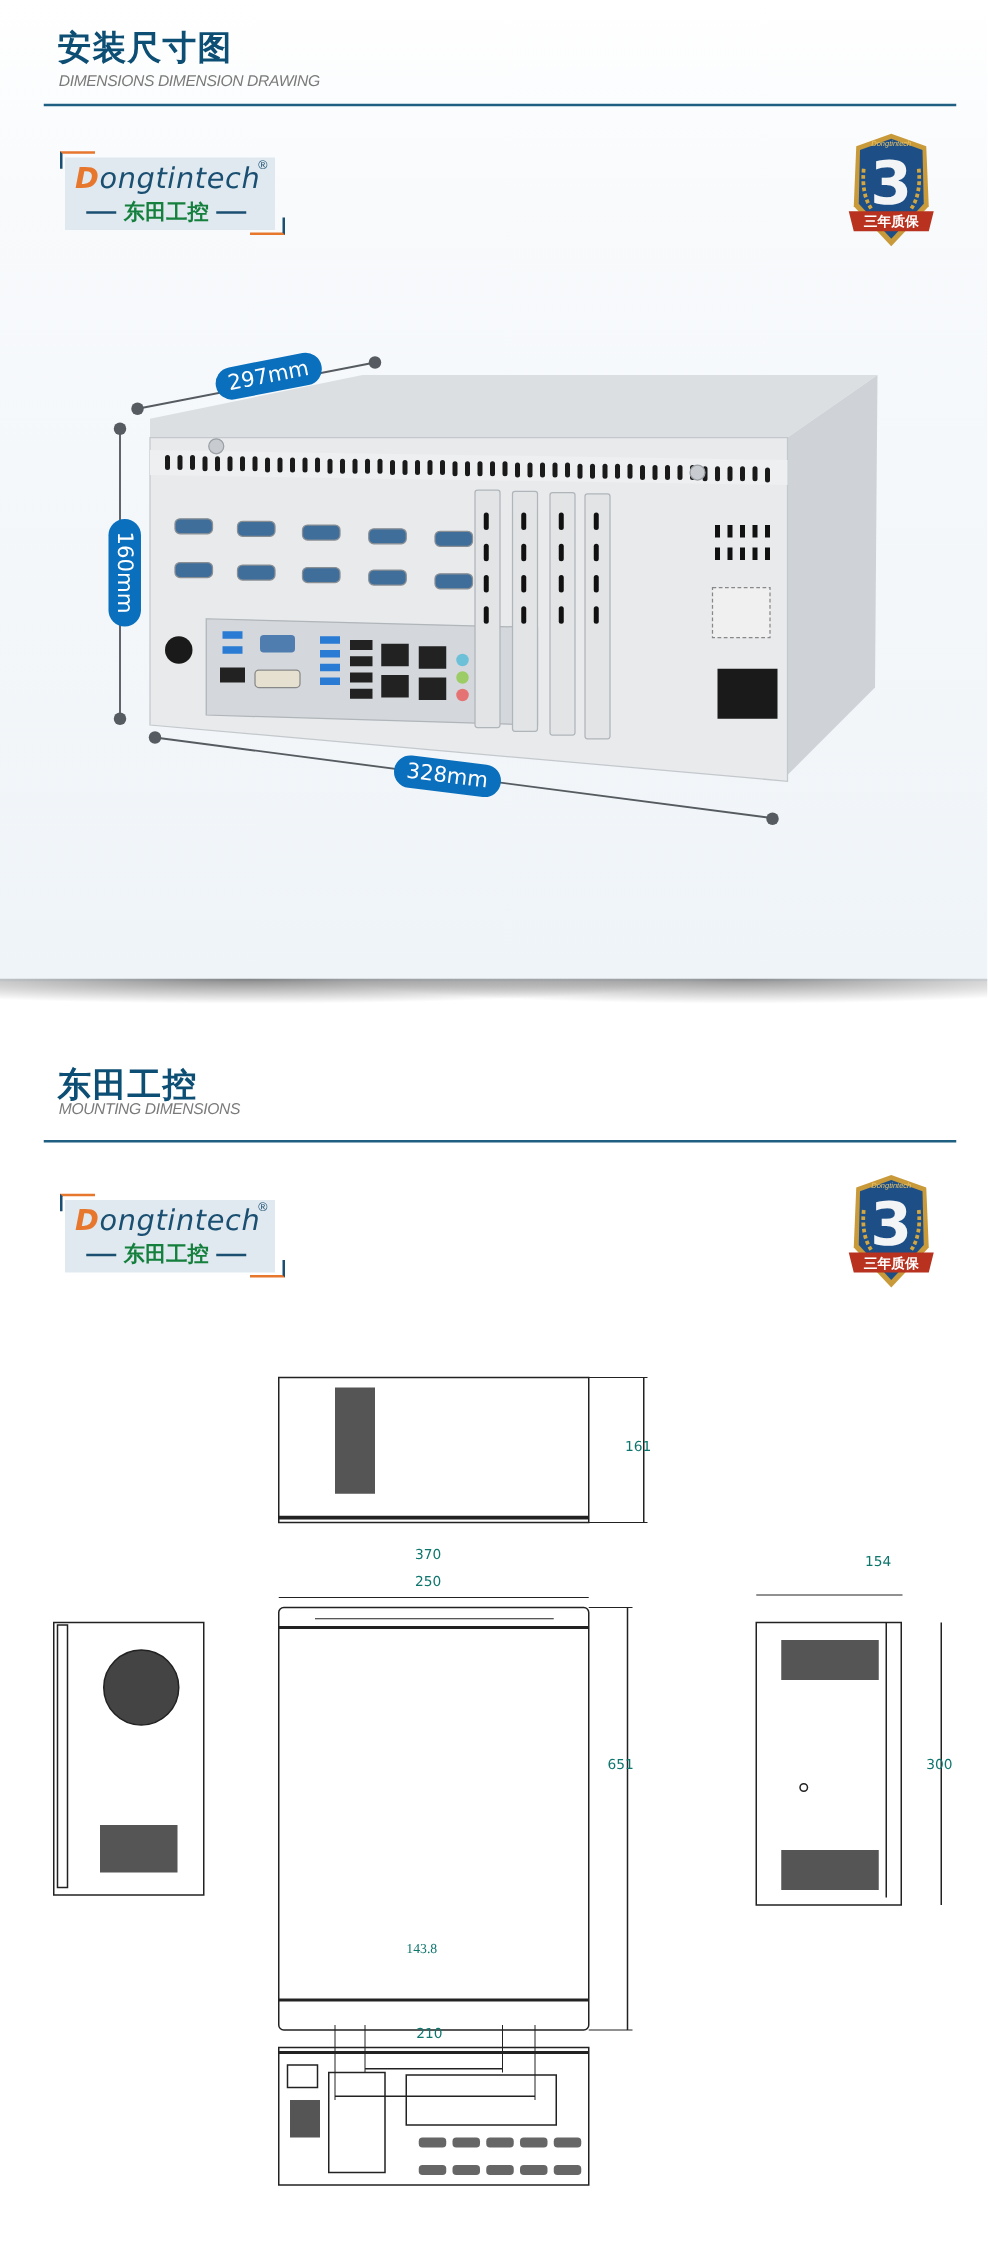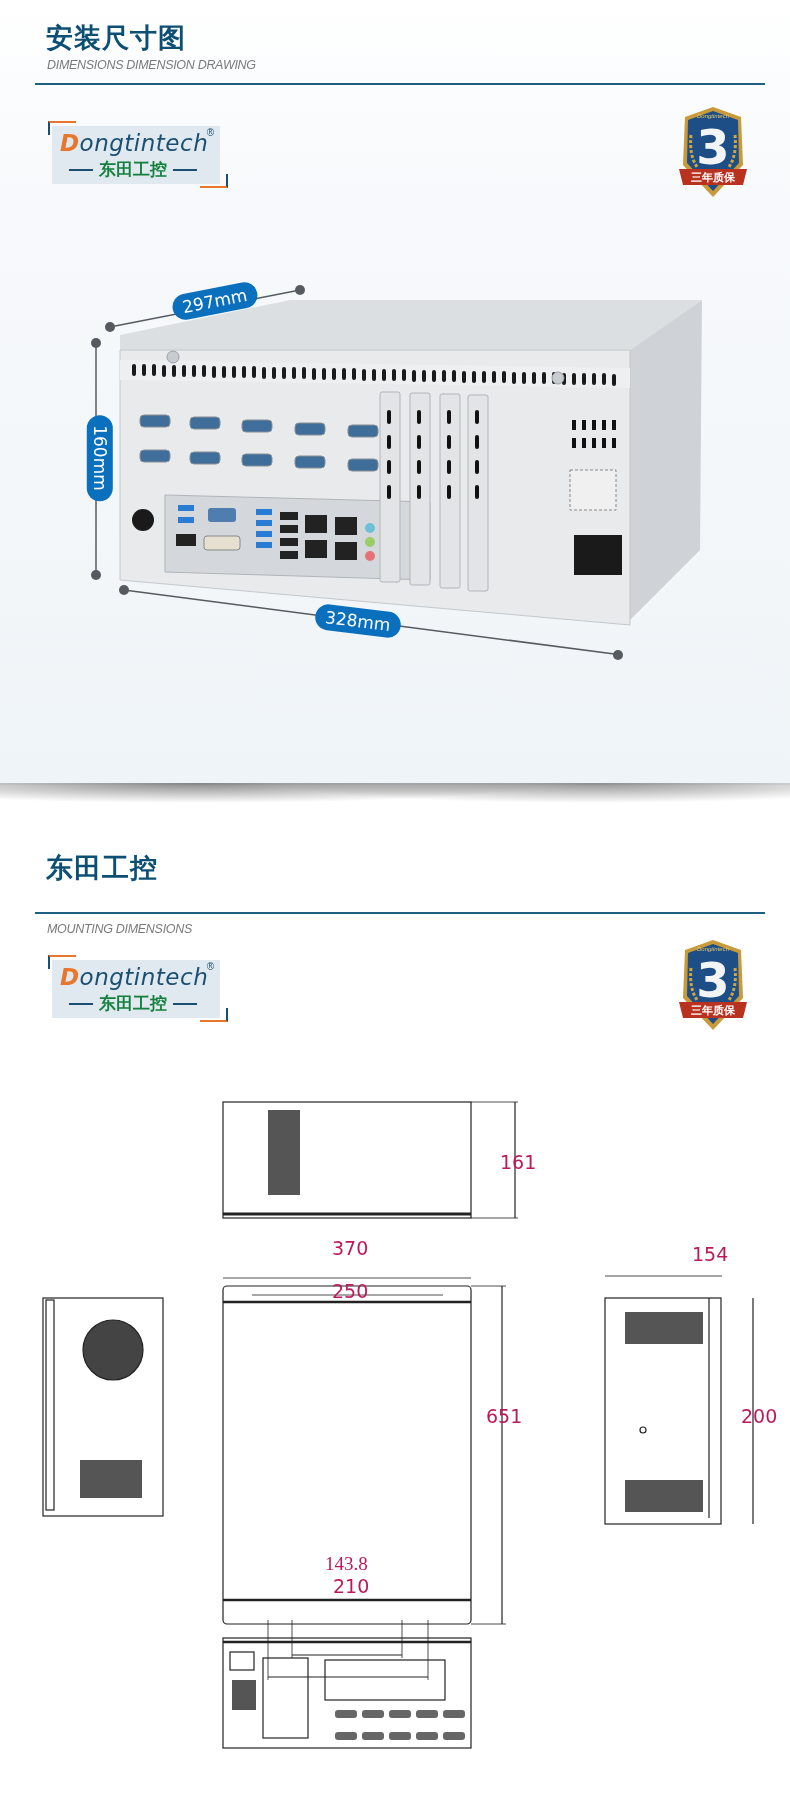--- a/index.html
+++ b/index.html
@@ -27,21 +27,21 @@
   .logo-cn { position: absolute; left: 10px; top: 40px; width: 150px; text-align: center; font-size: 17px; font-weight: bold; color: #15803d; font-family: "DejaVu Sans", sans-serif; }
   .logo-cn::before, .logo-cn::after { content: ""; display: inline-block; width: 24px; height: 2px; background: #1b4f72; vertical-align: middle; margin: 0 6px; }
 
   
   .badge { width: 80px; height: 95px; }
 
   
   .pill { background: #0a6fbd; color: #fff; border-radius: 14px; font-size: 17px; font-family: "DejaVu Sans", sans-serif; padding: 3px 10px; white-space: nowrap; }
   .dot { width: 10px; height: 10px; border-radius: 50%; background: #555b60; }
 
-  .dimtxt { font-family: "DejaVu Sans", sans-serif; font-size: 19px; color: #be185d; }
+  .dimtxt { font-family: "DejaVu Sans", sans-serif; font-size: 11px; color: #0f766e; }
 </style>
 </head>
 <body>
 
 <div class="abs sec1-bg"></div>
 <div class="abs shadow-band"></div>
 
 <div class="abs sec-title" style="left:46px; top:20px;">安装尺寸图</div>
 <div class="abs sec-sub" style="left:47px; top:58px;">DIMENSIONS DIMENSION DRAWING</div>
 <div class="abs sec-rule" style="left:35px; top:83px; width:730px;"></div>
@@ -224,21 +224,21 @@
 <div class="abs dot" style="left:91px; top:338px;"></div>
 <div class="abs dot" style="left:91px; top:570px;"></div>
 <div class="abs dot" style="left:119px; top:585px;"></div>
 <div class="abs dot" style="left:613px; top:650px;"></div>
 
 <div class="abs pill" style="left:172px; top:288px; transform:rotate(-11deg);">297mm</div>
 <div class="abs pill" style="left:57px; top:445px; transform:rotate(90deg);">160mm</div>
 <div class="abs pill" style="left:315px; top:608px; transform:rotate(7deg);">328mm</div>
 
 <div class="abs sec-title" style="left:46px; top:850px;">东田工控</div>
-<div class="abs sec-sub" style="left:47px; top:922px;">MOUNTING  DIMENSIONS</div>
+<div class="abs sec-sub" style="left:47px; top:880px;">MOUNTING  DIMENSIONS</div>
 <div class="abs sec-rule" style="left:35px; top:912px; width:730px;"></div>
 
 <div class="abs logo" style="left:48px; top:952px;">
   <div class="logo-box"></div>
   <div class="logo-corner-tl"></div>
   <div class="logo-corner-br"></div>
   <div class="logo-en"><span class="d">D</span><span>ongtintech</span></div>
   <div class="logo-reg">®</div>
   <div class="logo-cn">东田工控</div>
 </div>
@@ -312,18 +312,18 @@
     <rect x="335" y="642" width="22" height="8" rx="3"></rect>
       <rect x="362" y="642" width="22" height="8" rx="3"></rect>
       <rect x="389" y="642" width="22" height="8" rx="3"></rect>
       <rect x="416" y="642" width="22" height="8" rx="3"></rect>
       <rect x="443" y="642" width="22" height="8" rx="3"></rect>
   </g>
 </svg>
 
 <div class="abs dimtxt" style="left:500px; top:1151px;">161</div>
 <div class="abs dimtxt" style="left:332px; top:1237px;">370</div>
-<div class="abs dimtxt" style="left:332px; top:1259px;margin-top:21px;">250</div>
+<div class="abs dimtxt" style="left:332px; top:1259px;">250</div>
 <div class="abs dimtxt" style="left:486px; top:1405px;">651</div>
 <div class="abs dimtxt" style="left:325px; top:1553px;font-family:Liberation Serif, serif;">143.8</div>
-<div class="abs dimtxt" style="left:333px; top:1575px;text-align:right;">210</div>
+<div class="abs dimtxt" style="left:333px; top:1620px;text-align:right;">210</div>
 <div class="abs dimtxt" style="left:692px; top:1243px;">154</div>
-<div class="abs dimtxt" style="left:741px; top:1405px;">200</div>
+<div class="abs dimtxt" style="left:741px; top:1405px;">300</div>
 
 </body></html>

